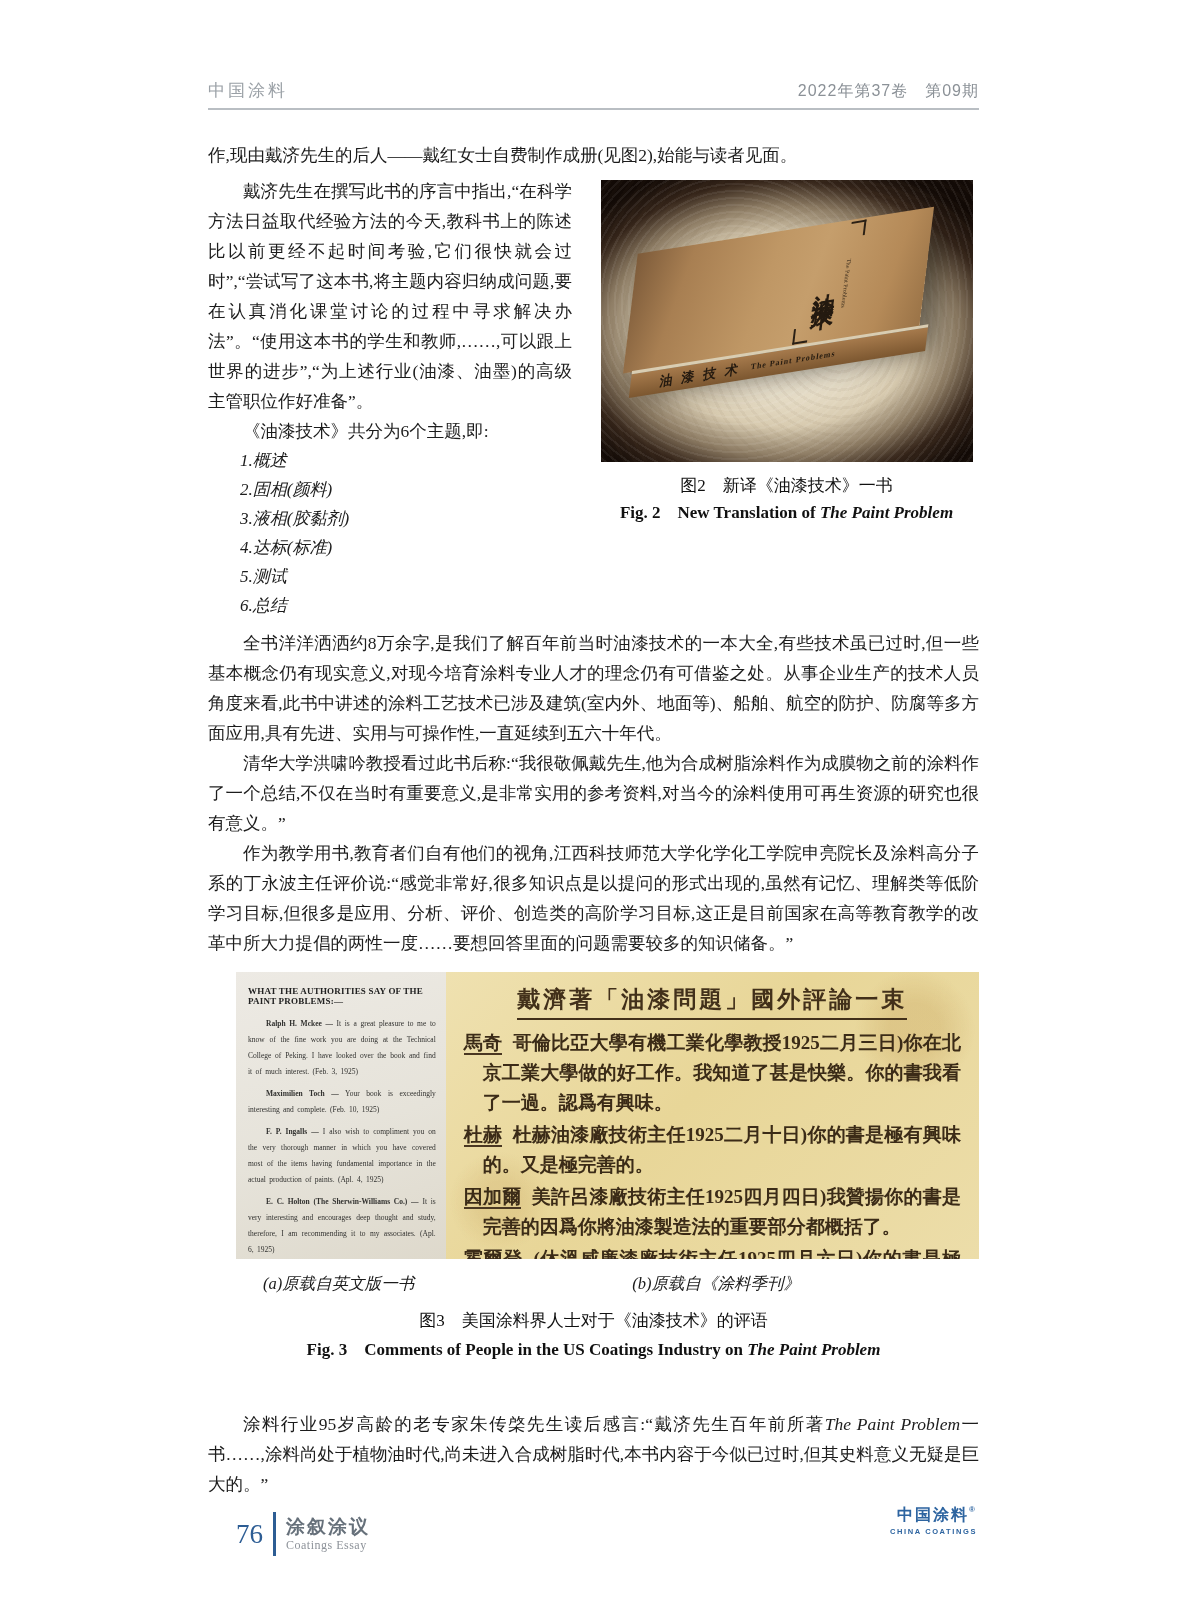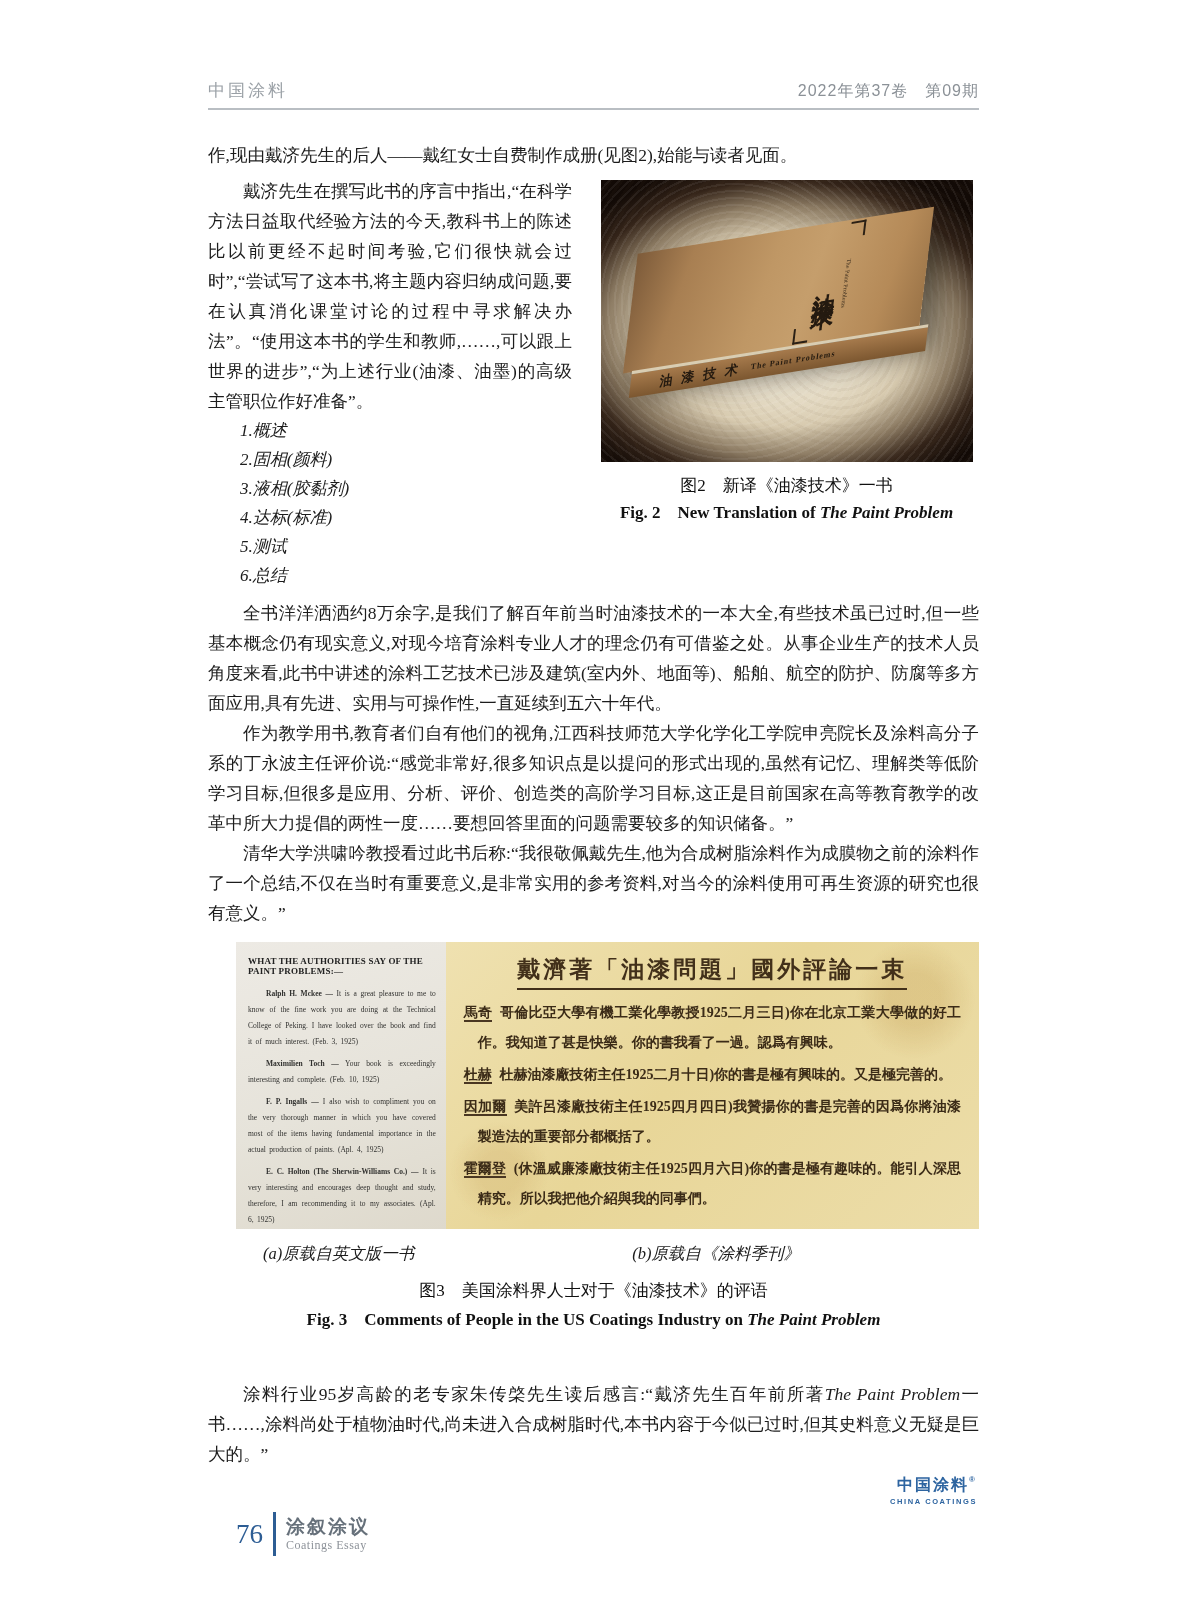--- a/index.html
+++ b/index.html
@@ -69,21 +69,21 @@
     width:640px; height:287px; padding:12px 18px 8px 18px; overflow:hidden;
     background:
       radial-gradient(circle at 88% 20%, rgba(170,120,40,.18) 0 26px, transparent 60px),
       radial-gradient(circle at 10% 80%, rgba(170,120,40,.14) 0 20px, transparent 50px),
       linear-gradient(135deg,#efe1b0 0%,#e8d698 45%,#ecdda9 100%);
     color:#3b2b17;
   }
   .scan-cn .ct { text-align:center; margin-bottom:8px; }
   .scan-cn .ct span { display:inline-block; font-size:23px; font-weight:bold; letter-spacing:3px;
     color:#42301a; border-bottom:2px solid #42301a; padding-bottom:3px; }
-  .scan-cn .ce { font-size:14px; line-height:30px; text-align:justify; font-weight:600;
+  .scan-cn .ce { font-size:19px; line-height:30px; text-align:justify; font-weight:600;
     padding-left:1em; text-indent:-1em; margin-bottom:2px; }
   .scan-cn .ce .nm { border-bottom:2px solid #4a3722; margin-right:.55em; }
   .subcaps { display:flex; margin-left:28px; margin-top:14px; font-style:italic; font-size:16.5px; color:#1c1c1c; }
   .subcaps .ca { width:250px; text-align:center; }
   .subcaps .cb { width:640px; margin-left:12px; text-align:center; }
   .f3cap-cn { text-align:center; margin-top:14px; font-size:17px; color:#111; }
   .f3cap-en { text-align:center; margin-top:6px; font-size:17px; font-weight:bold; color:#111; }
   
   .last-p { margin-top:48px; }
   .logo-row { text-align:right; margin-top:6px; padding-right:2px; }
@@ -132,33 +132,34 @@
               <span class="sp-cn">油漆技术</span>
               <span class="sp-en">The Paint Problems</span>
             </div>
           </div>
         </div>
         <div class="cap-cn">图2　新译《油漆技术》一书</div>
         <div class="cap-en"><span>Fig. 2　New Translation of </span><i>The Paint Problem</i></div>
       </div>
 
       <p class="bp">戴济先生在撰写此书的序言中指出,“在科学方法日益取代经验方法的今天,教科书上的陈述比以前更经不起时间考验,它们很快就会过时”,“尝试写了这本书,将主题内容归纳成问题,要在认真消化课堂讨论的过程中寻求解决办法”。“使用这本书的学生和教师,……,可以跟上世界的进步”,“为上述行业(油漆、油墨)的高级主管职位作好准备”。</p>
+      <p class="bp">《油漆技术》共分为6个主题,即:</p>
       <div class="topics">
         <div class="topic">1.概述</div>
         <div class="topic">2.固相(颜料)</div>
         <div class="topic">3.液相(胶黏剂)</div>
         <div class="topic">4.达标(标准)</div>
         <div class="topic">5.测试</div>
         <div class="topic">6.总结</div>
       </div>
     </div>
 
     <p class="bp" style="clear:left; margin-top:8px;">全书洋洋洒洒约8万余字,是我们了解百年前当时油漆技术的一本大全,有些技术虽已过时,但一些基本概念仍有现实意义,对现今培育涂料专业人才的理念仍有可借鉴之处。从事企业生产的技术人员角度来看,此书中讲述的涂料工艺技术已涉及建筑(室内外、地面等)、船舶、航空的防护、防腐等多方面应用,具有先进、实用与可操作性,一直延续到五六十年代。</p>
+    <p class="bp">清华大学洪啸吟教授看过此书后称:“我很敬佩戴先生,他为合成树脂涂料作为成膜物之前的涂料作了一个总结,不仅在当时有重要意义,是非常实用的参考资料,对当今的涂料使用可再生资源的研究也很有意义。”</p>
     <p class="bp">作为教学用书,教育者们自有他们的视角,江西科技师范大学化学化工学院申亮院长及涂料高分子系的丁永波主任评价说:“感觉非常好,很多知识点是以提问的形式出现的,虽然有记忆、理解类等低阶学习目标,但很多是应用、分析、评价、创造类的高阶学习目标,这正是目前国家在高等教育教学的改革中所大力提倡的两性一度……要想回答里面的问题需要较多的知识储备。”</p>
-    <p class="bp">清华大学洪啸吟教授看过此书后称:“我很敬佩戴先生,他为合成树脂涂料作为成膜物之前的涂料作了一个总结,不仅在当时有重要意义,是非常实用的参考资料,对当今的涂料使用可再生资源的研究也很有意义。”</p>
 
     <div class="fig3">
       <div class="scan-row">
 
         <div class="scan-en">
           <div class="st">WHAT THE AUTHORITIES SAY OF THE PAINT PROBLEMS:—</div>
           <p class="se"><b>Ralph H. Mckee —</b><span> It is a great pleasure to me to know of the fine work you are doing at the Technical College of Peking. I have looked over the book and find it of much interest. (Feb. 3, 1925)</span></p>
           <p class="se"><b>Maximilien Toch —</b><span> Your book is exceedingly interesting and complete. (Feb. 10, 1925)</span></p>
           <p class="se"><b>F. P. Ingalls —</b><span> I also wish to compliment you on the very thorough manner in which you have covered most of the items having fundamental importance in the actual production of paints. (Apl. 4, 1925)</span></p>
           <p class="se"><b>E. C. Holton (The Sherwin-Williams Co.) —</b><span> It is very interesting and encourages deep thought and study, therefore, I am recommending it to my associates. (Apl. 6, 1925)</span></p>

